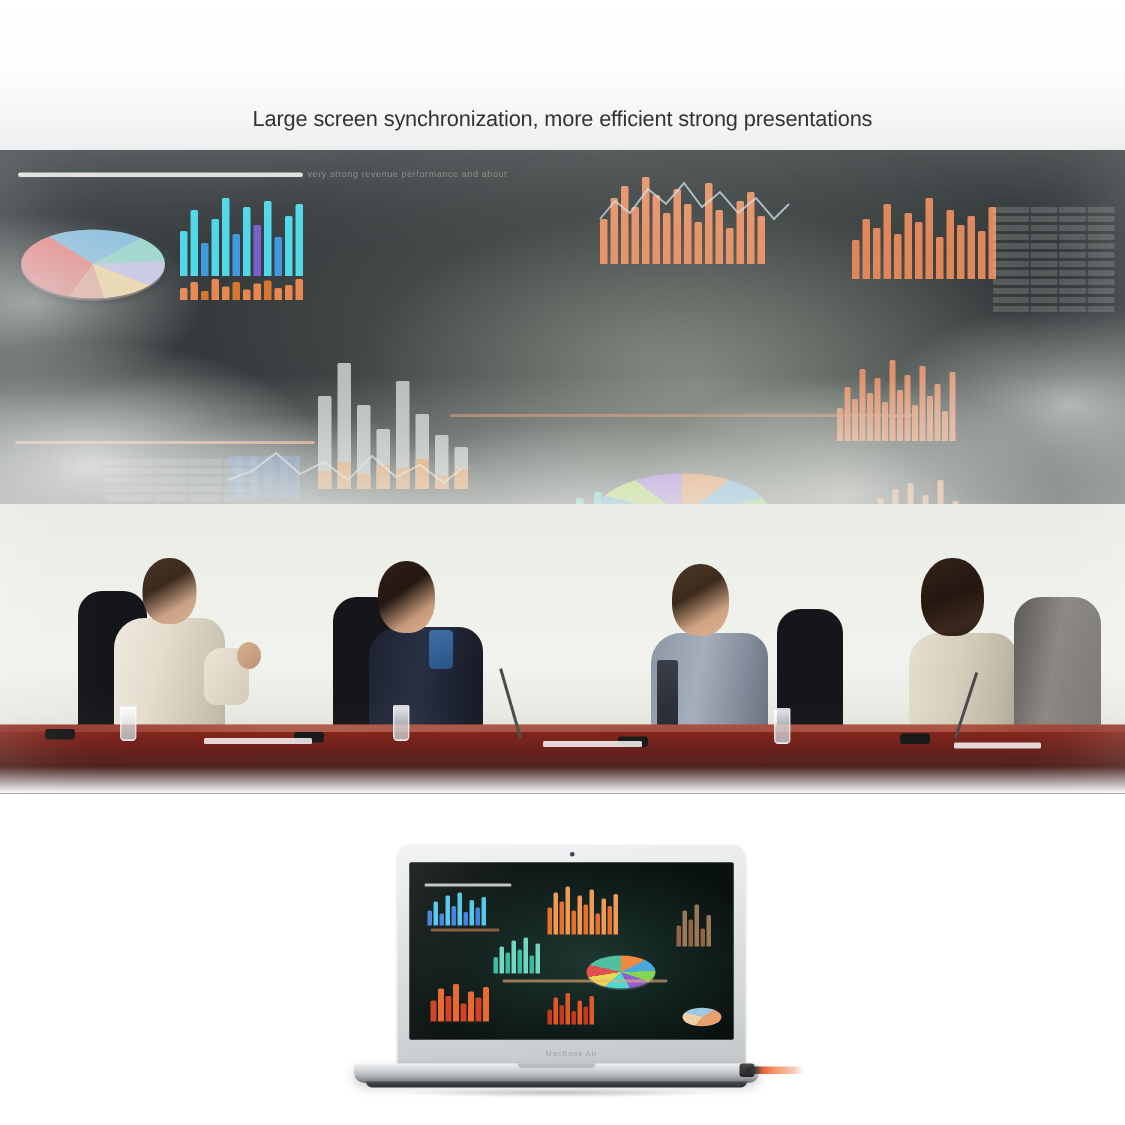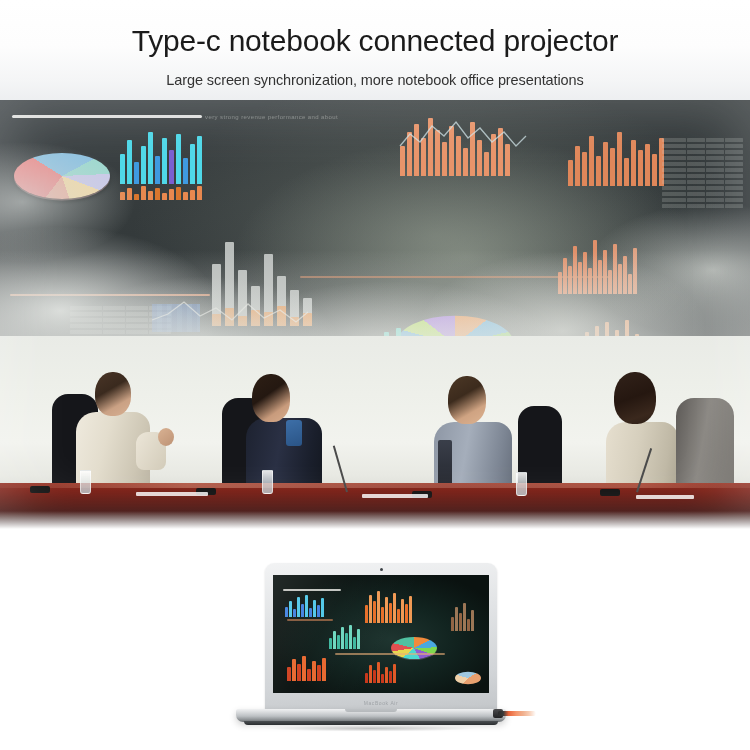--- a/index.html
+++ b/index.html
@@ -171,22 +171,21 @@
   }
   .cable-tip{
     position:absolute; left:493px; top:180px; width:10px; height:9px;
     background:linear-gradient(180deg,#4a4a4c,#222224); border-radius:2px;
   }
 </style>
 </head>
 <body>
 
 <div class="header">
-  <div class="title">Type-c notebook connected projector</div>
-  <div class="subtitle">Large screen synchronization, more notebook office presentations</div>
+  <div class="subtitle">Large screen synchronization, more efficient strong presentations</div>
 </div>
 
 <div class="hero">
 
   <div class="screen">
     <div class="screen-glow"></div>
 
     <div class="ghost-text" style="left:205px; top:14px;">very strong revenue performance and about</div>
 
     <div class="rule" style="left:12px; top:15px; width:190px; background:rgba(250,250,248,.85);"></div>

